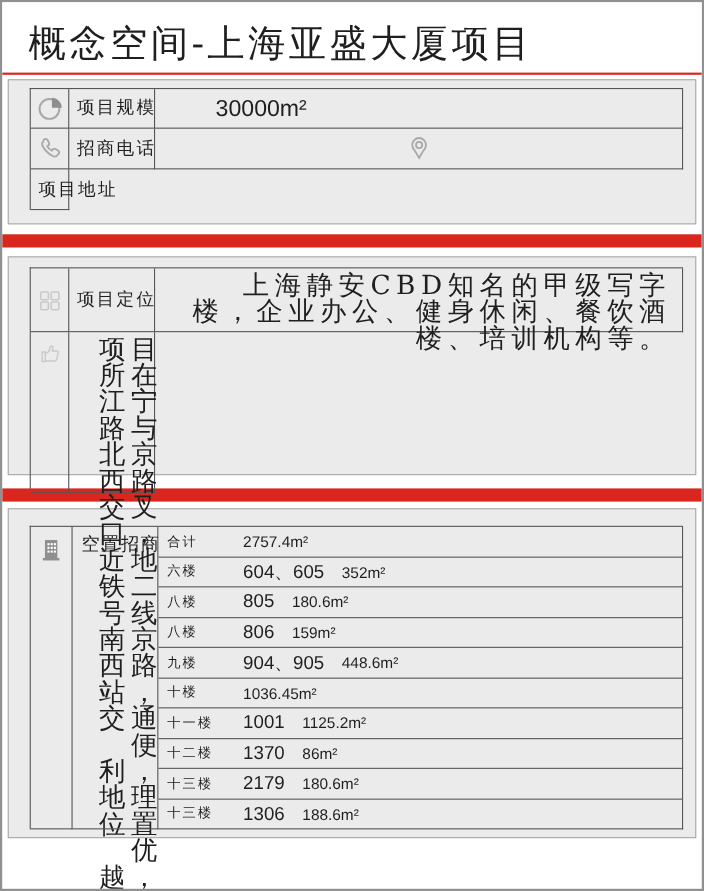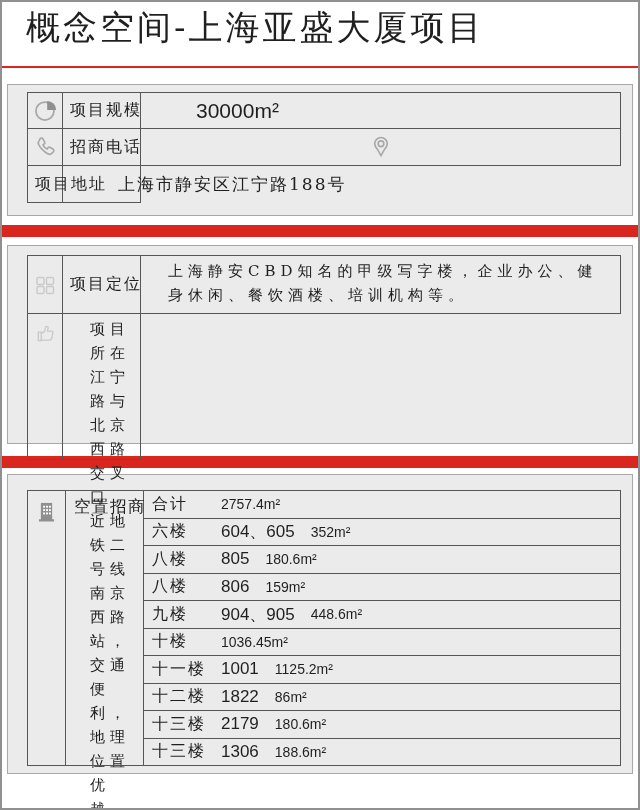--- a/index.html
+++ b/index.html
@@ -13,55 +13,55 @@
     --icon-light:#c9c9c9;
   }
   html,body{margin:0;padding:0;}
   body{background:#fff;}
   .page{
     width:640px;height:810px;box-sizing:border-box;position:relative;
     background:#fff;border:2px solid #909090;overflow:hidden;
     font-family:"DejaVu Serif", serif;color:var(--ink);
   }
   
-  .title-area{height:64px;box-sizing:border-box;padding:3px 0 0 24px;background:#fff;}
+  .title-area{height:64px;box-sizing:border-box;padding:15px 0 0 24px;background:#fff;}
   .title-area h1{margin:0;font-size:34px;font-weight:normal;letter-spacing:3px;white-space:nowrap;}
   .title-rule{height:2px;background:var(--red);}
   
   .band{height:12px;background:var(--red);}
   .band1{margin-top:9px;}
   .band2{margin-top:12px;}
   
   .sec{margin:0 5px;background:var(--sec-bg);border:1px solid var(--sec-border);box-sizing:border-box;}
-  .sec1{margin-top:16px;height:132px;}
+  .sec1{margin-top:4px;height:132px;}
   .sec2{margin-top:8px;height:199px;}
   .sec3{margin-top:6px;height:300px;}
   
   .t{display:grid;margin-left:19px;border-top:1px solid var(--grid);border-left:1px solid var(--grid);width:max-content;}
   .cell{border-right:1px solid var(--grid);border-bottom:1px solid var(--grid);display:flex;align-items:center;box-sizing:border-box;}
   .t1{margin-top:7px;grid-template-columns:35px 78px 480px;grid-template-rows:36px 37px 37px;}
   .t2{margin-top:9px;grid-template-columns:35px 78px 480px;grid-template-rows:58px 146px;}
   .t3{margin-top:15px;grid-template-columns:38px 78px 477px;grid-template-rows:repeat(10,27.5px);}
   .icon-cell{justify-content:center;}
   .label-cell{padding-left:7px;font-size:16px;letter-spacing:2px;white-space:nowrap;}
   .v{padding-left:55px;white-space:pre;}
   .v-scale{font-family:"Liberation Sans",sans-serif;font-size:21px;}
   .v-phone{font-family:"Liberation Sans",sans-serif;font-size:19px;}
   .v-addr{font-size:17px;letter-spacing:2px;}
   
   .top-align{align-items:flex-start;}
   .pt8{padding-top:8px;}
   .pt6{padding-top:6px;}
-  .para{padding:3px 10px 0 27px;font-size:15px;letter-spacing:5px;line-height:24px;white-space:normal;}
+  .para{padding:3px 10px 0 27px;font-size:24px;letter-spacing:5px;line-height:24px;white-space:normal;text-align:right;}
   .t2 .label-cell{font-size:16px;}
   
   .t3 .icon-cell{grid-column:1;grid-row:1/11;align-items:flex-start;padding-top:8px;}
   .t3 .label-cell{grid-column:2;grid-row:1/11;align-items:flex-start;padding-top:5px;padding-left:8px;letter-spacing:1.5px;font-size:16.5px;}
   .vrow{grid-column:3;padding-left:8px;white-space:pre;}
-  .floor{font-size:16px;letter-spacing:2px;display:inline-block;width:69px;flex:none;}
+  .floor{font-size:12px;letter-spacing:2px;display:inline-block;width:69px;flex:none;}
   .rooms{font-family:"Liberation Sans",sans-serif;font-size:17px;margin-right:16px;}
   .rooms:empty{display:none;}
   .area{font-family:"Liberation Sans",sans-serif;font-size:14px;}
   svg{display:block;}
 </style>
 </head>
 <body>
 
 <div class="page">
 
@@ -89,21 +89,20 @@
       </div>
       <div class="cell label-cell">招商电话</div>
 
       <div class="cell icon-cell">
         <svg width="26" height="26" viewBox="0 0 24 24">
           <path d="M12 3.2c-3.2 0-5.8 2.6-5.8 5.8 0 2.1 1.2 3.9 2.7 5.5L12 20l3.1-5.5c1.5-1.6 2.7-3.4 2.7-5.5 0-3.2-2.6-5.8-5.8-5.8z" fill="none" stroke="var(--icon)" stroke-width="1.5"></path>
           <circle cx="12" cy="9" r="2.6" fill="none" stroke="var(--icon)" stroke-width="1.5"></circle>
         </svg>
       </div>
       <div class="cell label-cell">项目地址</div>
-      <div class="cell v v-addr">上海市静安区江宁路188号</div>
     </div>
   </div>
 
   <div class="band band1"></div>
 
   <div class="sec sec2">
     <div class="t t2">
 
       <div class="cell icon-cell">
         <svg width="24" height="24" viewBox="0 0 24 24">
@@ -149,19 +148,19 @@
       </div>
       <div class="cell label-cell">空置招商</div>
 
       <div class="cell vrow"><span class="floor">合计</span><span class="area">2757.4m²</span></div>
       <div class="cell vrow"><span class="floor">六楼</span><span class="rooms">604、605</span><span class="area">352m²</span></div>
       <div class="cell vrow"><span class="floor">八楼</span><span class="rooms">805</span><span class="area">180.6m²</span></div>
       <div class="cell vrow"><span class="floor">八楼</span><span class="rooms">806</span><span class="area">159m²</span></div>
       <div class="cell vrow"><span class="floor">九楼</span><span class="rooms">904、905</span><span class="area">448.6m²</span></div>
       <div class="cell vrow"><span class="floor">十楼</span><span class="area">1036.45m²</span></div>
       <div class="cell vrow"><span class="floor">十一楼</span><span class="rooms">1001</span><span class="area">1125.2m²</span></div>
-      <div class="cell vrow"><span class="floor">十二楼</span><span class="rooms">1822</span><span class="area">86m²</span></div>
+      <div class="cell vrow"><span class="floor">十二楼</span><span class="rooms">1370</span><span class="area">86m²</span></div>
       <div class="cell vrow"><span class="floor">十三楼</span><span class="rooms">2179</span><span class="area">180.6m²</span></div>
       <div class="cell vrow"><span class="floor">十三楼</span><span class="rooms">1306</span><span class="area">188.6m²</span></div>
     </div>
   </div>
 
 </div>
 
 </body></html>

